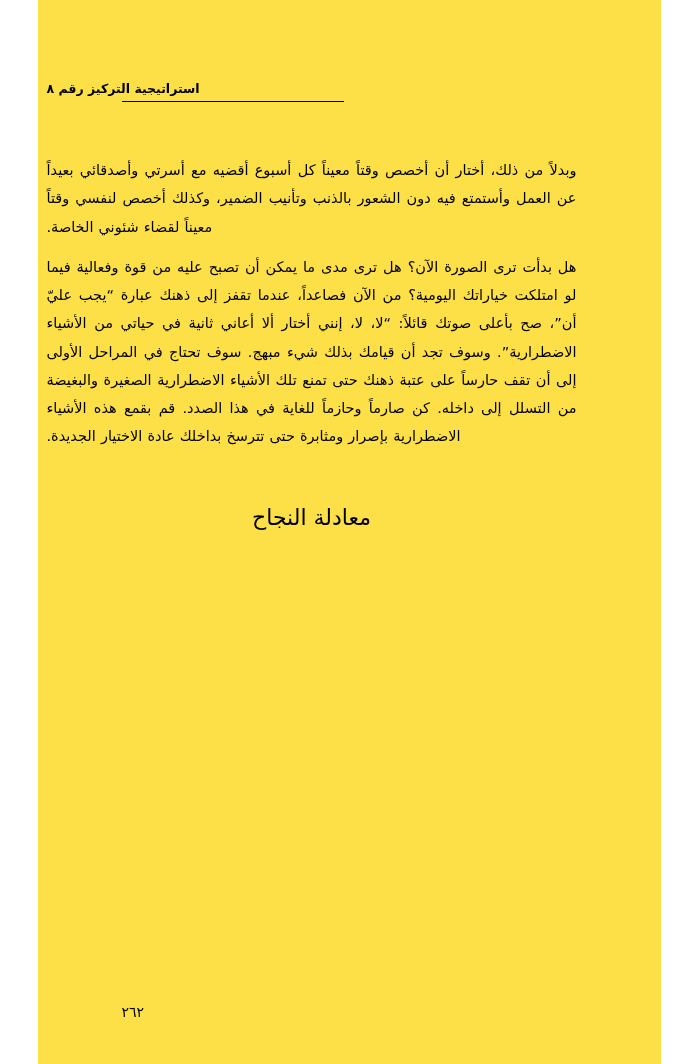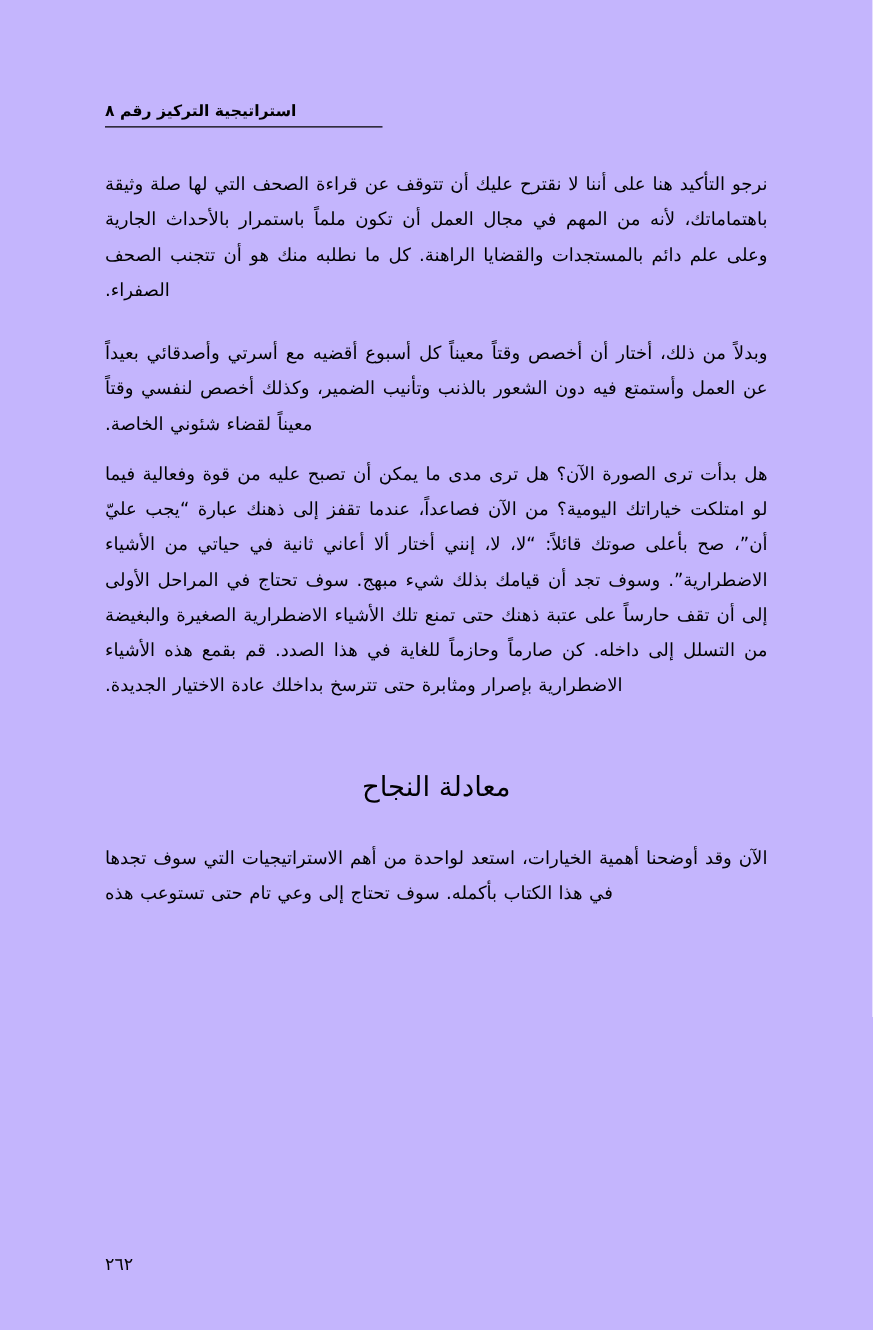--- a/index.html
+++ b/index.html
@@ -9,24 +9,24 @@
     background: #ffffff;
   }
 
   body {
     font-family: "DejaVu Sans", "Liberation Sans", sans-serif;
     color: #000000;
   }
 
   .page {
     position: relative;
-    width: 698px;
+    width: 623px;
     height: 1064px;
     margin: 0 auto;
-    background: #c4b5fd;
+    background: #fde047;
     overflow: hidden;
     box-sizing: border-box;
   }
 
   
   .running-header {
     position: absolute;
     top: 78px;
     right: 84px;
     width: 530px;
@@ -135,34 +135,32 @@
     <span class="running-header-text">استراتيجية التركيز رقم ٨</span>
   </div>
   <div class="header-rule"></div>
 
   <div class="content">
 
 
 
     <div class="gap-sm"></div>
 
-    <p class="body-par">نرجو التأكيد هنا على أننا لا نقترح عليك أن تتوقف عن قراءة الصحف التي لها صلة وثيقة باهتماماتك، لأنه من المهم في مجال العمل أن تكون ملماً باستمرار بالأحداث الجارية وعلى علم دائم بالمستجدات والقضايا الراهنة. كل ما نطلبه منك هو أن تتجنب الصحف الصفراء.</p>
 
     <div class="gap-md"></div>
 
 
     <p class="body-par">وبدلاً من ذلك، أختار أن أخصص وقتاً معيناً كل أسبوع أقضيه مع أسرتي وأصدقائي بعيداً عن العمل وأستمتع فيه دون الشعور بالذنب وتأنيب الضمير، وكذلك أخصص لنفسي وقتاً معيناً لقضاء شئوني الخاصة.</p>
 
     <div class="gap-sm"></div>
 
     <p class="body-par">هل بدأت ترى الصورة الآن؟ هل ترى مدى ما يمكن أن تصبح عليه من قوة وفعالية فيما لو امتلكت خياراتك اليومية؟ من الآن فصاعداً، عندما تقفز إلى ذهنك عبارة “يجب عليّ أن”، صح بأعلى صوتك قائلاً: “لا، لا، إنني أختار ألا أعاني ثانية في حياتي من الأشياء الاضطرارية”. وسوف تجد أن قيامك بذلك شيء مبهج. سوف تحتاج في المراحل الأولى إلى أن تقف حارساً على عتبة ذهنك حتى تمنع تلك الأشياء الاضطرارية الصغيرة والبغيضة من التسلل إلى داخله. كن صارماً وحازماً للغاية في هذا الصدد. قم بقمع هذه الأشياء الاضطرارية بإصرار ومثابرة حتى تترسخ بداخلك عادة الاختيار الجديدة.</p>
 
     <div class="title-block">
       <h1 class="display-title">معادلة النجاح</h1>
     </div>
 
-    <p class="body-par">الآن وقد أوضحنا أهمية الخيارات، استعد لواحدة من أهم الاستراتيجيات التي سوف تجدها في هذا الكتاب بأكمله. سوف تحتاج إلى وعي تام حتى تستوعب هذه</p>
 
   </div>
 
   <div class="folio">٢٦٢</div>
 
 </div>
 
 </body></html>

